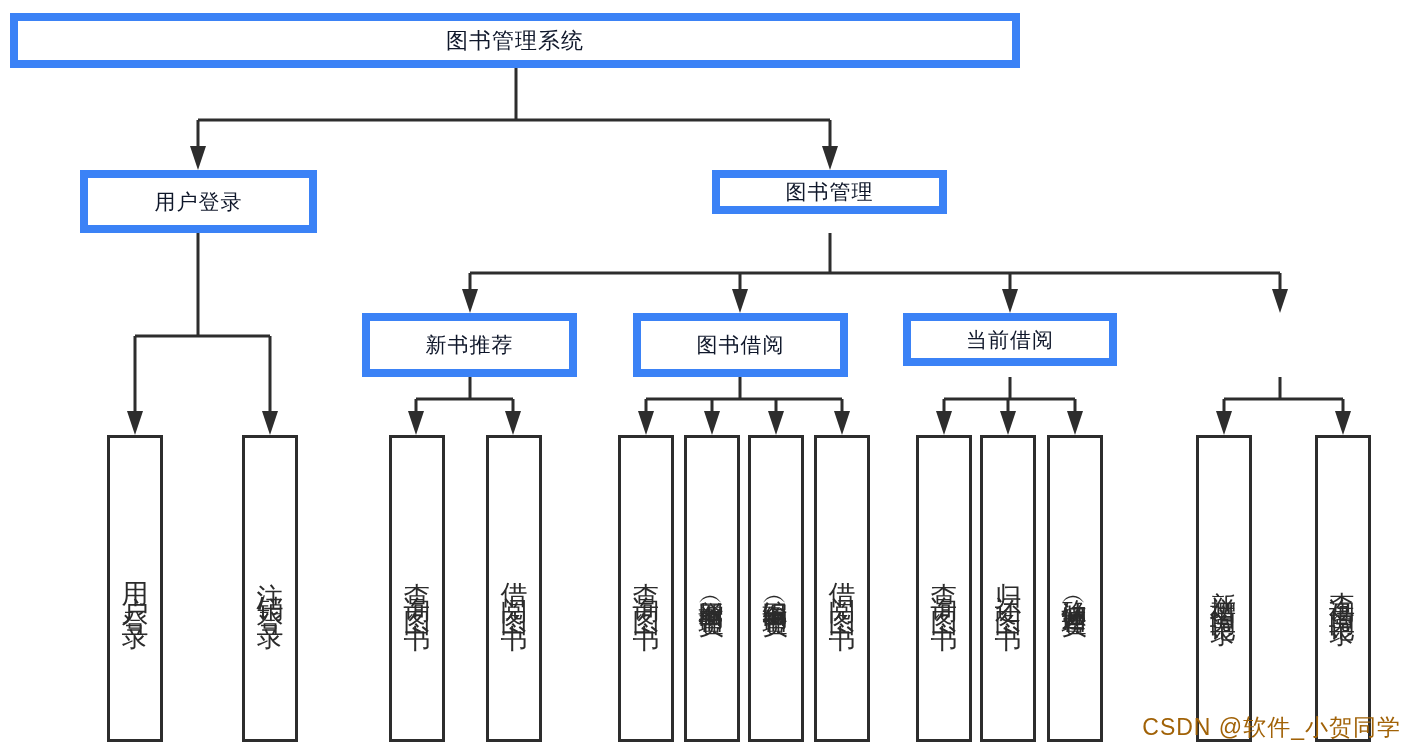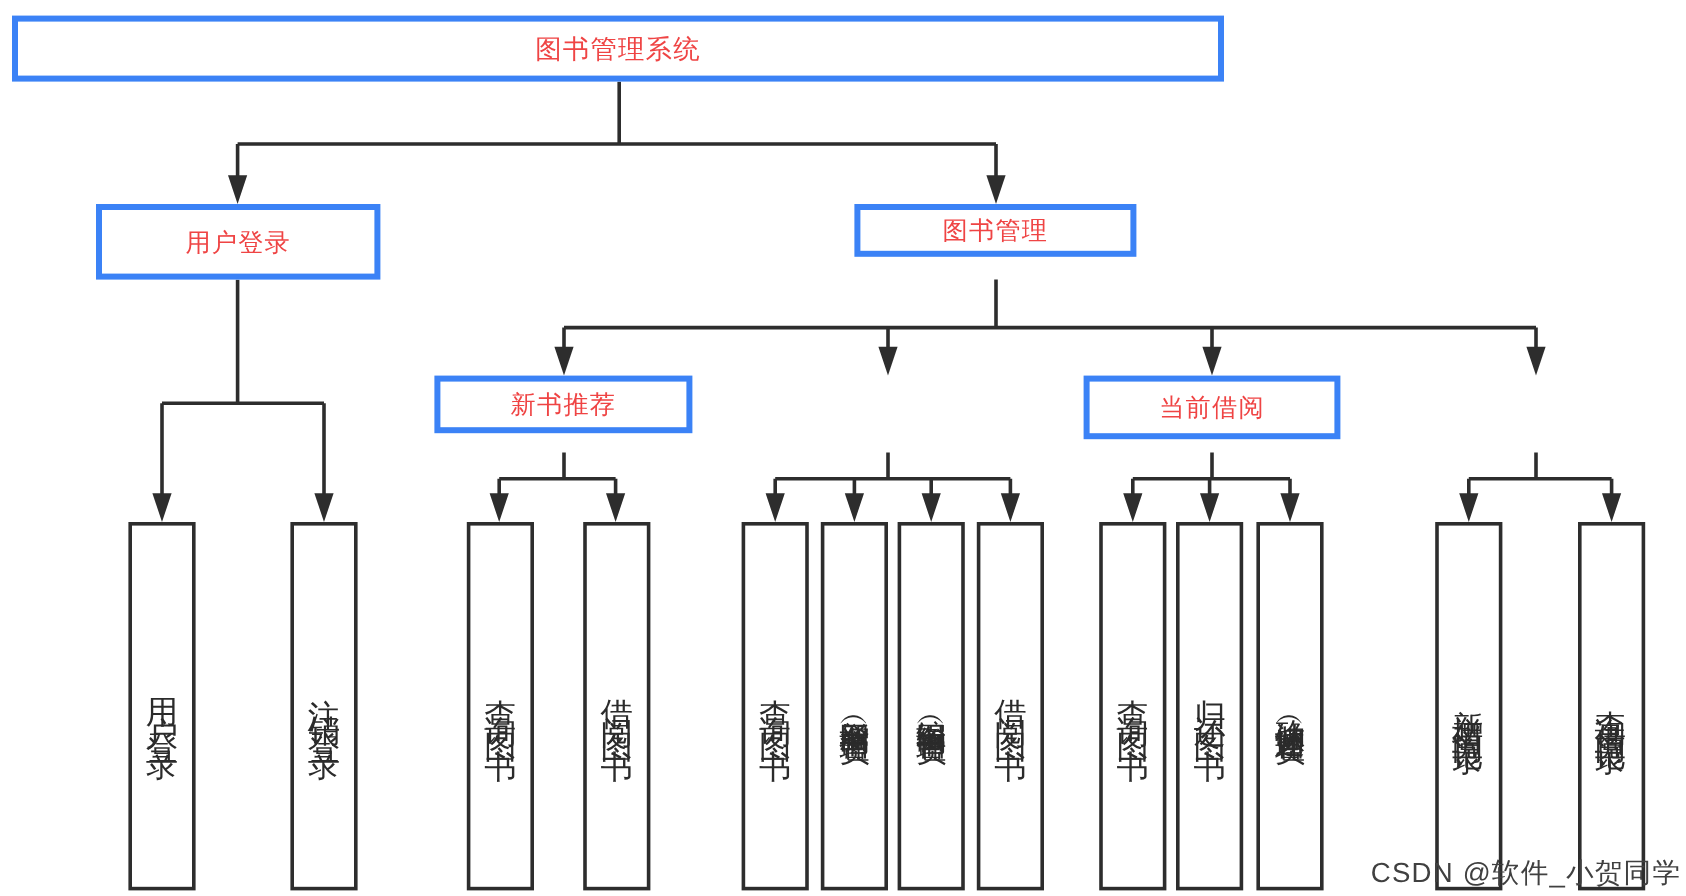--- a/index.html
+++ b/index.html
@@ -13,27 +13,27 @@
   }
   .connectors {
     position: absolute;
     left: 0; top: 0;
     width: 1405px; height: 747px;
     pointer-events: none;
   }
   .node {
     position: absolute;
     box-sizing: border-box;
-    border: 5px solid #3b82f6;
+    border: 8px solid #3b82f6;
     background: #ffffff;
     display: flex;
     align-items: center;
     justify-content: center;
     font-size: 21px;
-    color: #ef4444;
+    color: #0f172a;
     letter-spacing: 1px;
   }
   .node.root { font-size: 22px; }
   .leaf {
     position: absolute;
     box-sizing: border-box;
     top: 435px;
     width: 56px;
     height: 307px;
     border: 3px solid #2d2d2d;
@@ -47,21 +47,21 @@
     color: #2b2b2b;
   }
   .leaf.short { letter-spacing: 14px; font-size: 27px; }
   .leaf.mid   { letter-spacing: 6px; }
   .leaf.long  { letter-spacing: 2px; font-size: 25px; }
   .watermark {
     position: absolute;
     right: 4px;
     bottom: 4px;
     font-size: 23px;
-    color: #404040;
+    color: #a16207;
     letter-spacing: 1px;
     white-space: nowrap;
   }
 </style>
 </head>
 <body>
 
 <div class="stage">
 
   <svg class="connectors" viewBox="0 0 1405 747" xmlns="http://www.w3.org/2000/svg">
@@ -102,21 +102,22 @@
       <polygon points="1216,411 1232,411 1224,435"></polygon>
       <polygon points="1335,411 1351,411 1343,435"></polygon>
     </g>
   </svg>
 
   <div class="node root" style="left:10px; top:13px; width:1010px; height:55px;">图书管理系统</div>
 
   <div class="node" style="left:80px; top:170px; width:237px; height:63px;">用户登录</div>
   <div class="node" style="left:712px; top:170px; width:235px; height:44px;text-align:center;">图书管理</div>
 
-  <div class="node" style="left:362px; top:313px; width:215px; height:48px;font-family:Liberation Mono, monospace;">新书推荐</div>
+  <div class="node" style="left:362px; top:313px; width:215px; height:64px;font-family:Liberation Mono, monospace;">新书推荐</div>
+  <div class="node" style="left:633px; top:313px; width:215px; height:64px;">图书借阅</div>
   <div class="node" style="left:903px; top:313px; width:214px; height:53px;">当前借阅</div>
 
   <div class="leaf short" style="left:107px;">用户登录</div>
   <div class="leaf short" style="left:242px;">注销登录</div>
   <div class="leaf short" style="left:389px;">查询图书</div>
   <div class="leaf short" style="left:486px;">借阅图书</div>
   <div class="leaf short" style="left:618px;">查询图书</div>
   <div class="leaf long" style="left:684px;">新增图书（管理员）</div>
   <div class="leaf long" style="left:748px;">编辑图书（管理员）</div>
   <div class="leaf short" style="left:814px;">借阅图书</div>

